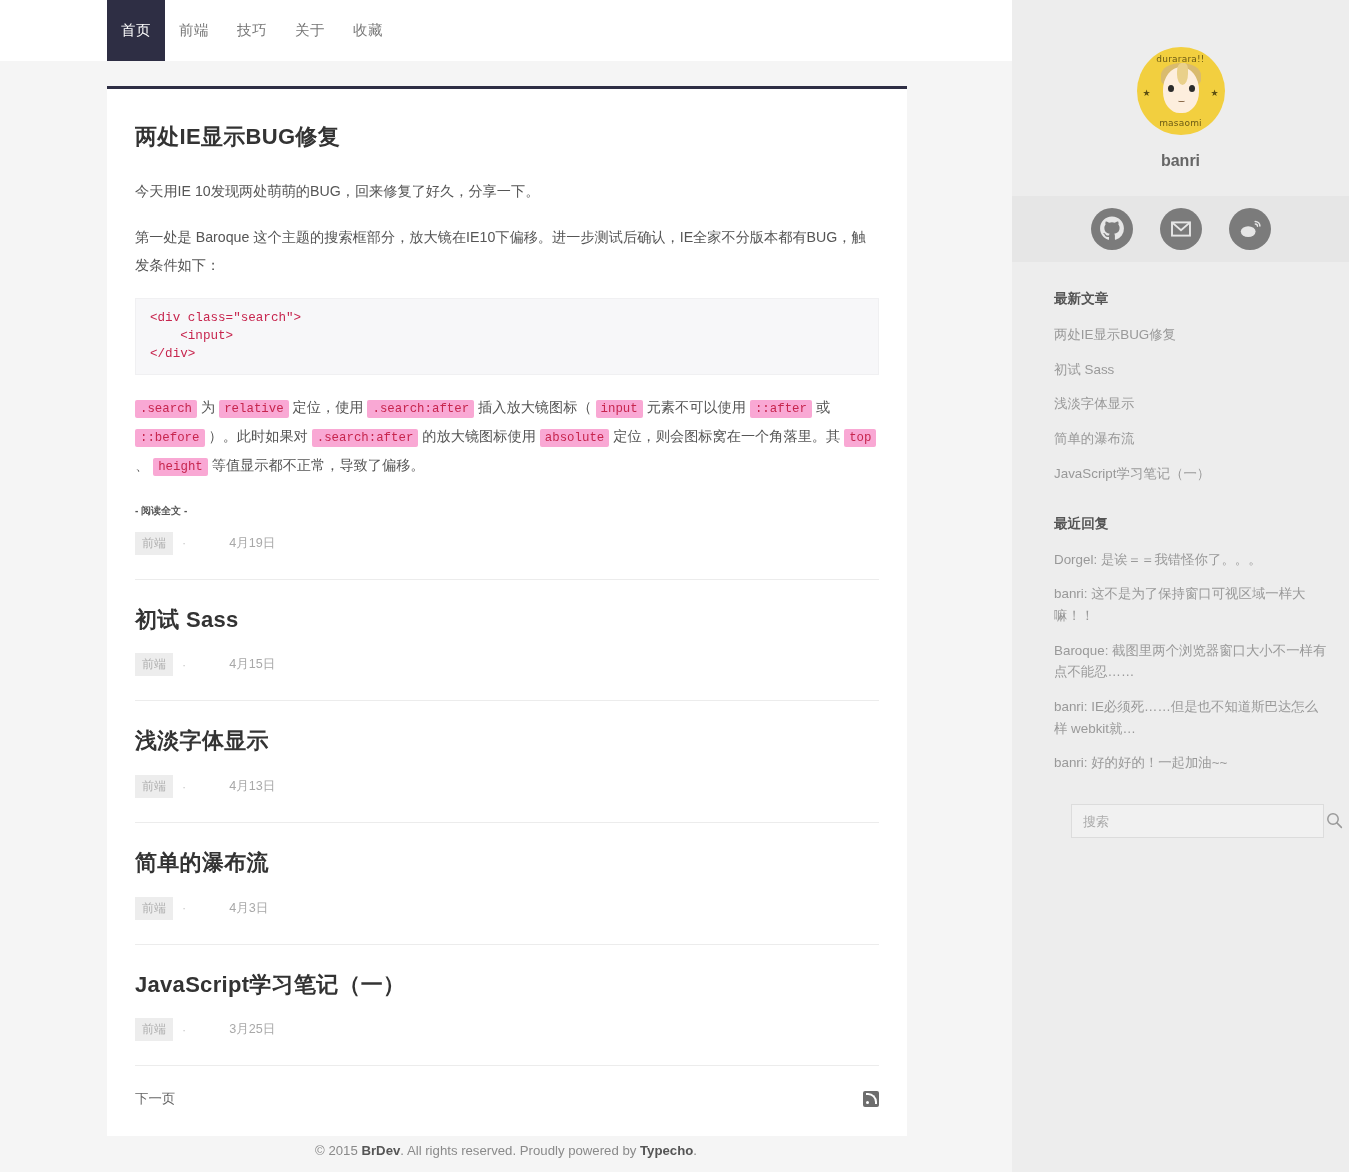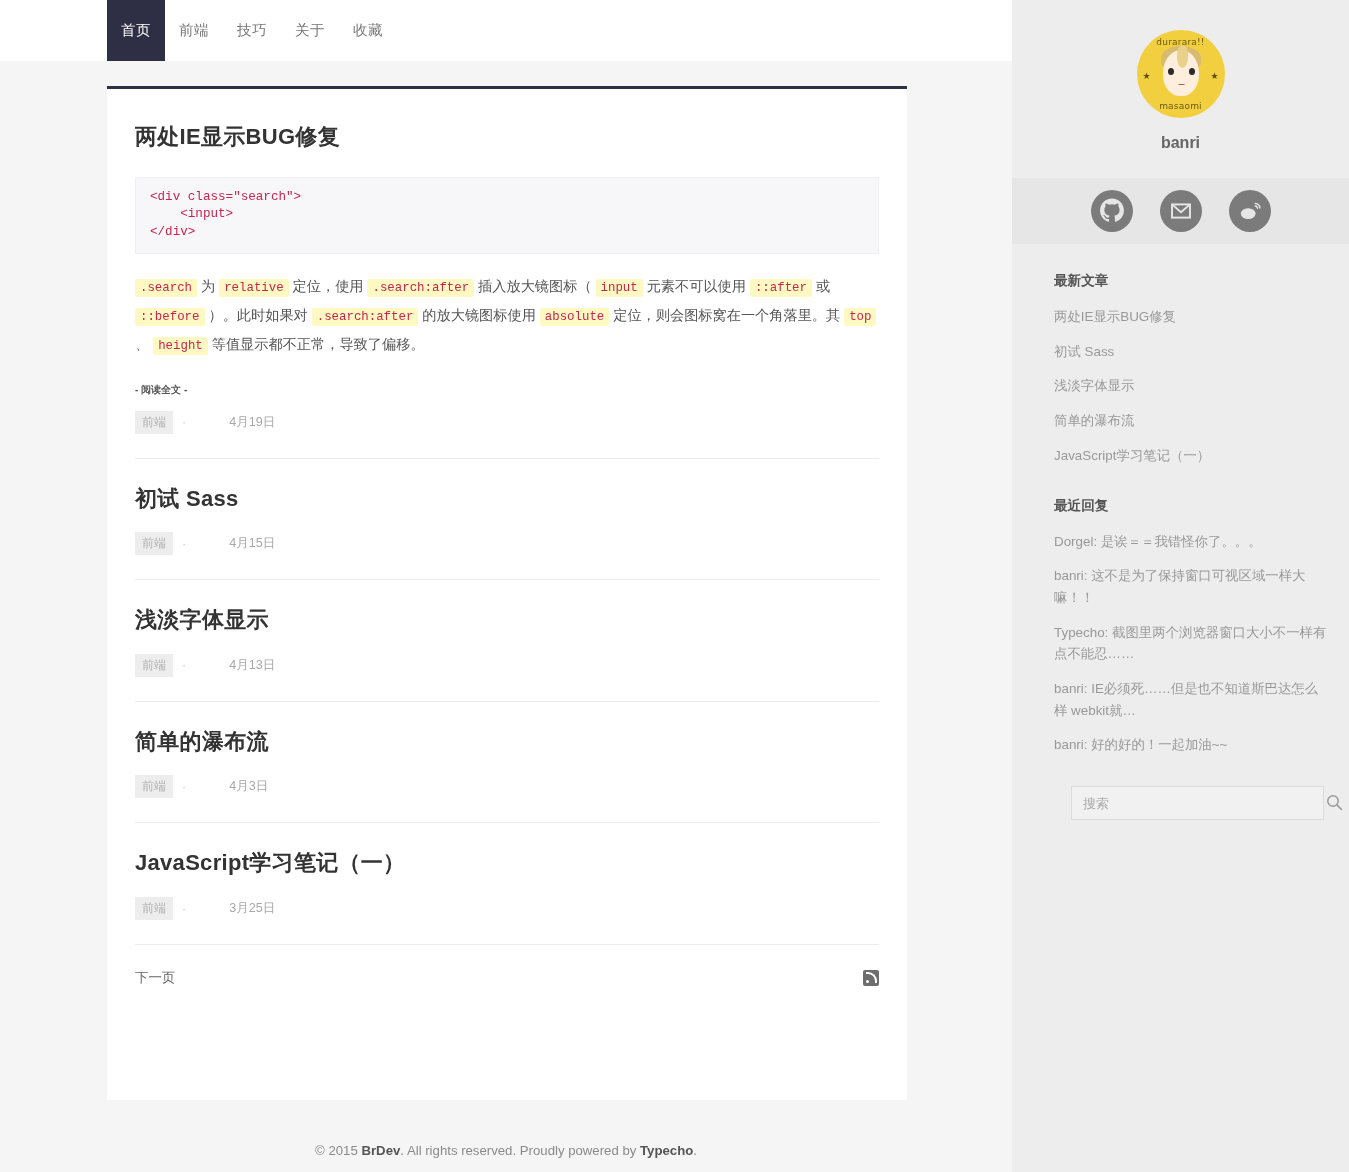--- a/index.html
+++ b/index.html
@@ -98,21 +98,21 @@
     font-family: "Liberation Mono", "DejaVu Sans Mono", monospace;
     font-size: 12.6px;
     line-height: 1.42;
     padding: 11px 14px;
     margin-bottom: 18px;
     white-space: pre;
     overflow: hidden;
   }
 
   .para code, .ic {
-    background: #fef9c3;
+    background: #f9a8d4;
     color: #c7254e;
     font-family: "Liberation Mono", "DejaVu Sans Mono", monospace;
     font-size: 12.4px;
     padding: 2px 5px;
     border-radius: 2px;
     white-space: nowrap;
   }
 
   .more-link {
     display: inline-block;
@@ -209,21 +209,21 @@
     background: #ededed;
   }
 
   #profile {
     padding: 30px 0 26px 0;
     text-align: center;
   }
 
   .avatar {
     width: 88px; height: 88px;
-    margin: 0 auto;
+    margin: 17px auto;
     border-radius: 50%;
     background: #f2cf3f;
     position: relative;
     overflow: hidden;
   }
   .avatar .ring-top, .avatar .ring-bot {
     position: absolute;
     left: 0; width: 88px;
     text-align: center;
     font-size: 9px;
@@ -365,20 +365,22 @@
         <div class="nav-item">收藏</div>
       </nav>
     </div>
 
     <div id="card">
       <div id="card-inner">
 
         <article id="featured">
           <h1 class="post-title">两处IE显示BUG修复</h1>
 
+          <p class="para">今天用IE 10发现两处萌萌的BUG，回来修复了好久，分享一下。</p>
+          <p class="para">第一处是 Baroque 这个主题的搜索框部分，放大镜在IE10下偏移。进一步测试后确认，IE全家不分版本都有BUG，触发条件如下：</p>
 
           <pre class="codeblock">&lt;div class="search"&gt;
     &lt;input&gt;
 &lt;/div&gt;</pre>
 
           <p class="para"><code class="ic">.search</code><span> 为 </span><code class="ic">relative</code><span> 定位，使用 </span><code class="ic">.search:after</code><span> 插入放大镜图标（ </span><code class="ic">input</code><span> 元素不可以使用 </span><code class="ic">::after</code><span> 或 </span><code class="ic">::before</code><span> ）。此时如果对 </span><code class="ic">.search:after</code><span> 的放大镜图标使用 </span><code class="ic">absolute</code><span> 定位，则会图标窝在一个角落里。其 </span><code class="ic">top</code><span> 、 </span><code class="ic">height</code><span> 等值显示都不正常，导致了偏移。</span></p>
 
           <a class="more-link">- 阅读全文 -</a>
 
           <div class="meta">
@@ -490,21 +492,21 @@
           <li>简单的瀑布流</li>
           <li>JavaScript学习笔记（一）</li>
         </ul>
       </div>
 
       <div class="widget">
         <div class="widget-title">最近回复</div>
         <ul>
           <li>Dorgel: 是诶＝＝我错怪你了。。。</li>
           <li>banri: 这不是为了保持窗口可视区域一样大嘛！！</li>
-          <li>Typecho: 截图里两个浏览器窗口大小不一样有点不能忍……</li>
+          <li>Baroque: 截图里两个浏览器窗口大小不一样有点不能忍……</li>
           <li>banri: IE必须死……但是也不知道斯巴达怎么样 webkit就…</li>
           <li>banri: 好的好的！一起加油~~</li>
         </ul>
       </div>
 
       <div class="widget">
         <div id="searchwrap">
           <input id="search-input" type="text" placeholder="搜索" style="">
           <span id="search-btn">
             <svg width="17" height="17" viewBox="0 0 17 17" fill="none" stroke="#9a9a9a" stroke-width="1.5" aria-hidden="true">

